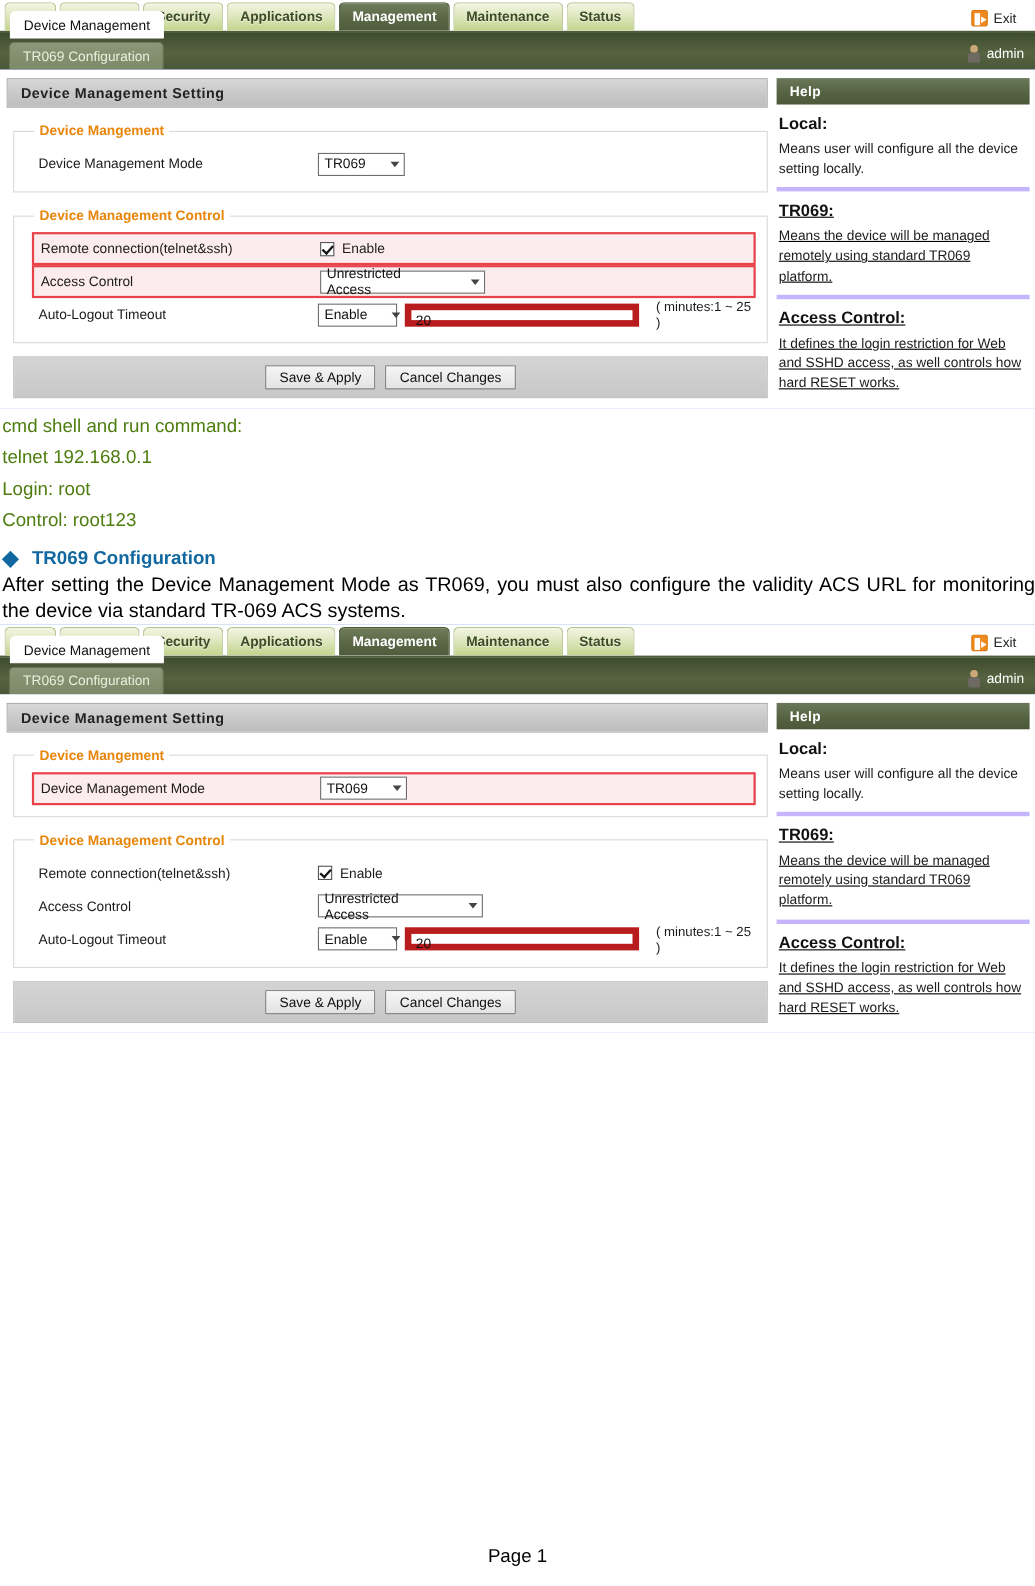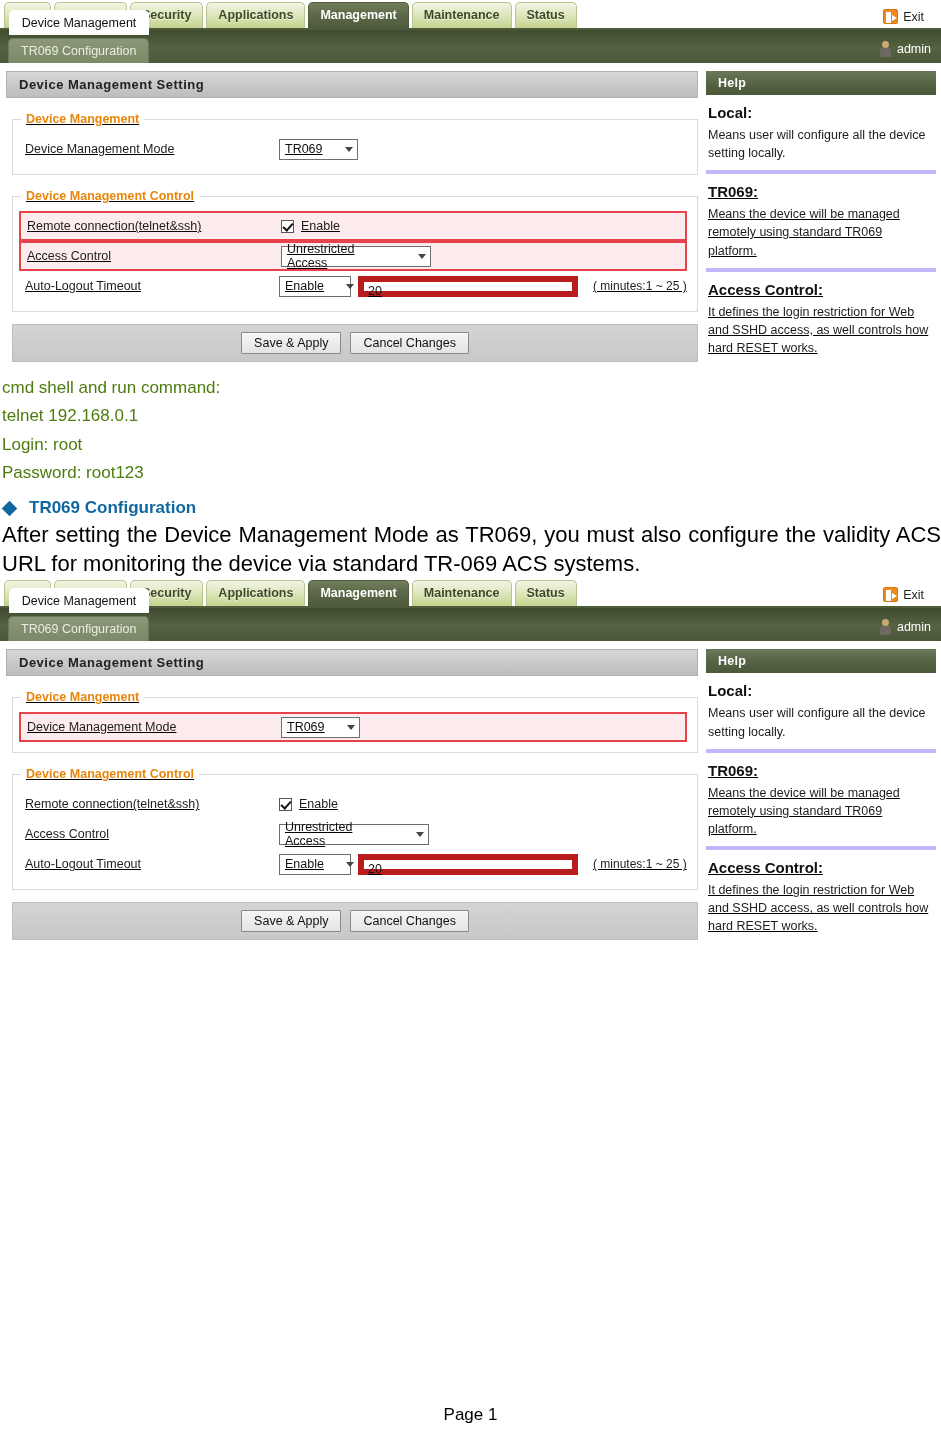--- a/index.html
+++ b/index.html
@@ -162,23 +162,22 @@
     font-size: 13px;
     font-weight: bold;
     color: #222222;
     letter-spacing: .5px;
     padding: 5px 12px;
   }
 
   fieldset.group {
     border: 1px solid #d9d9d9;
     margin: 14px 0 0 6px;
-    padding: 8px 10px 10px 6px;
-    background: #ffffff;
-    text-decoration: underline;
+    padding: 8px 10px 10px 16px;
+    background: #ffffff;
   }
   fieldset.group legend {
     color: #e8860c;
     font-size: 12.5px;
     font-weight: bold;
     padding: 0 5px;
     margin-left: 2px;
   }
   .row {
     display: flex;
@@ -304,21 +303,21 @@
     transform: rotate(45deg);
     flex: none;
     margin-left: 2px;
   }
   .doc-head-text {
     font-size: 17px;
     font-weight: bold;
     color: #11679f;
   }
   .doc-para {
-    font-size: 22px;
+    font-size: 18px;
     color: #000000;
     line-height: 1.32;
     text-align: justify;
     margin: 1px 0 0 0;
   }
 
   .footer {
     position: absolute;
     left: 0; right: 0;
     top: 1405px;
@@ -431,21 +430,21 @@
         <div class="help-p">It defines the login restriction for Web and SSHD access, as well controls how hard RESET works.</div>
       </div>
     </div>
   </div>
 </div>
 
 <div class="doc">
   <p class="doc-line">cmd shell and run command:</p>
   <p class="doc-line">telnet 192.168.0.1</p>
   <p class="doc-line">Login: root</p>
-  <p class="doc-line">Password: root123</p>
+  <p class="doc-line">Control: root123</p>
   <div class="doc-head">
     <span class="doc-bullet"></span>
     <span class="doc-head-text">TR069 Configuration</span>
   </div>
   <p class="doc-para">After setting the Device Management Mode as TR069, you must also configure the validity ACS URL for monitoring the device via standard TR-069 ACS systems.</p>
 </div>
 
 <div class="screenshot">
 
   <div class="topnav">

